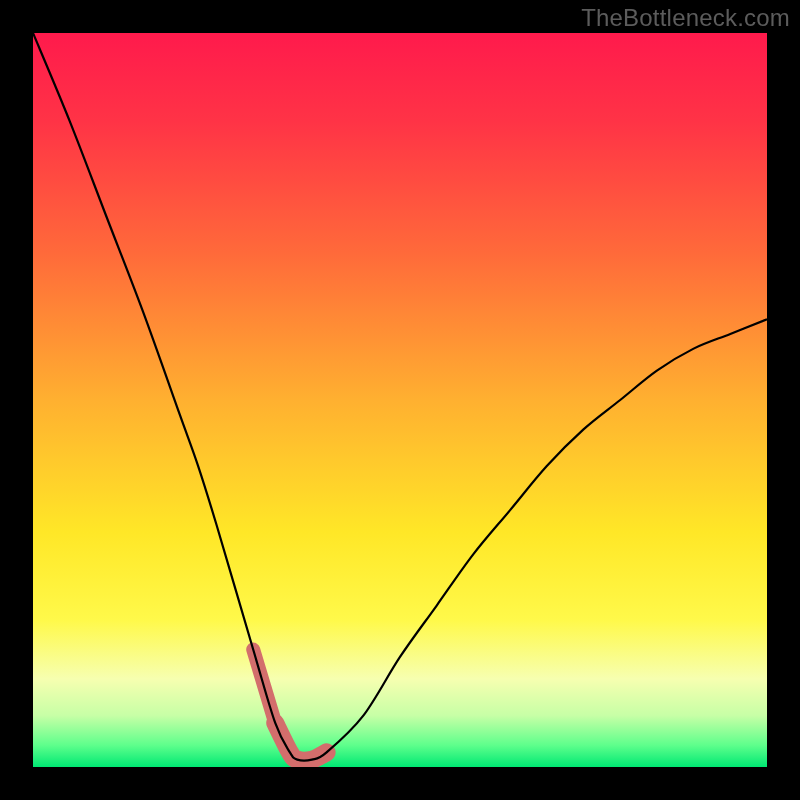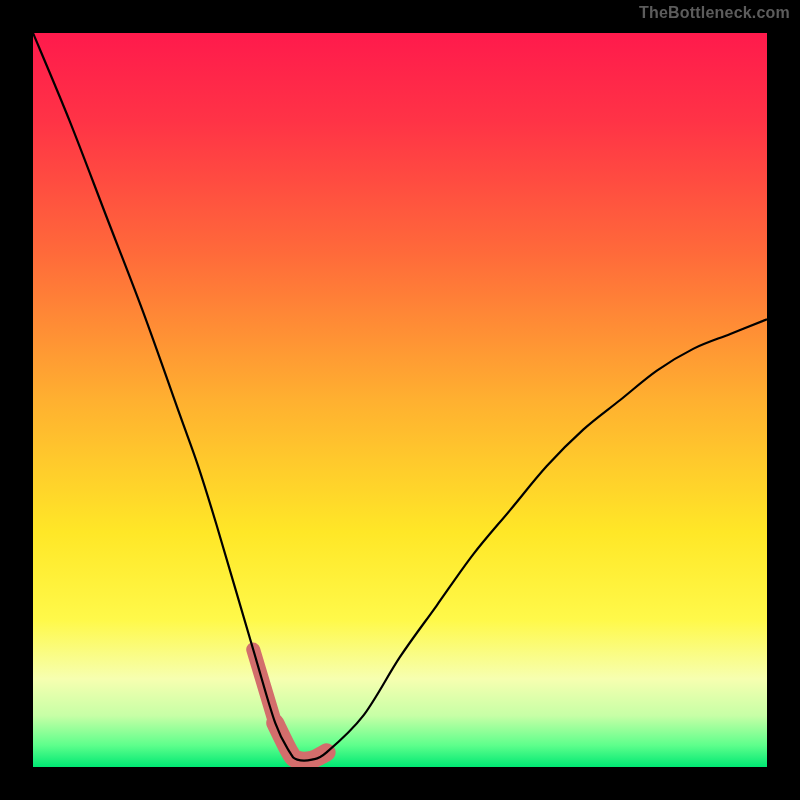--- a/index.html
+++ b/index.html
@@ -13,22 +13,22 @@
   .frame {
     position: relative;
     width: 800px;
     height: 800px;
     background: #000;
   }
   .watermark {
     position: absolute;
     top: 4px;
     right: 10px;
-    font-size: 16px;
-    font-weight: 700;
+    font-size: 24px;
+    font-weight: 400;
     color: #5c5c5c;
     letter-spacing: 0.2px;
     z-index: 10;
   }
   .plot-area {
     position: absolute;
     left: 33px;
     top: 33px;
     width: 734px;
     height: 734px;

